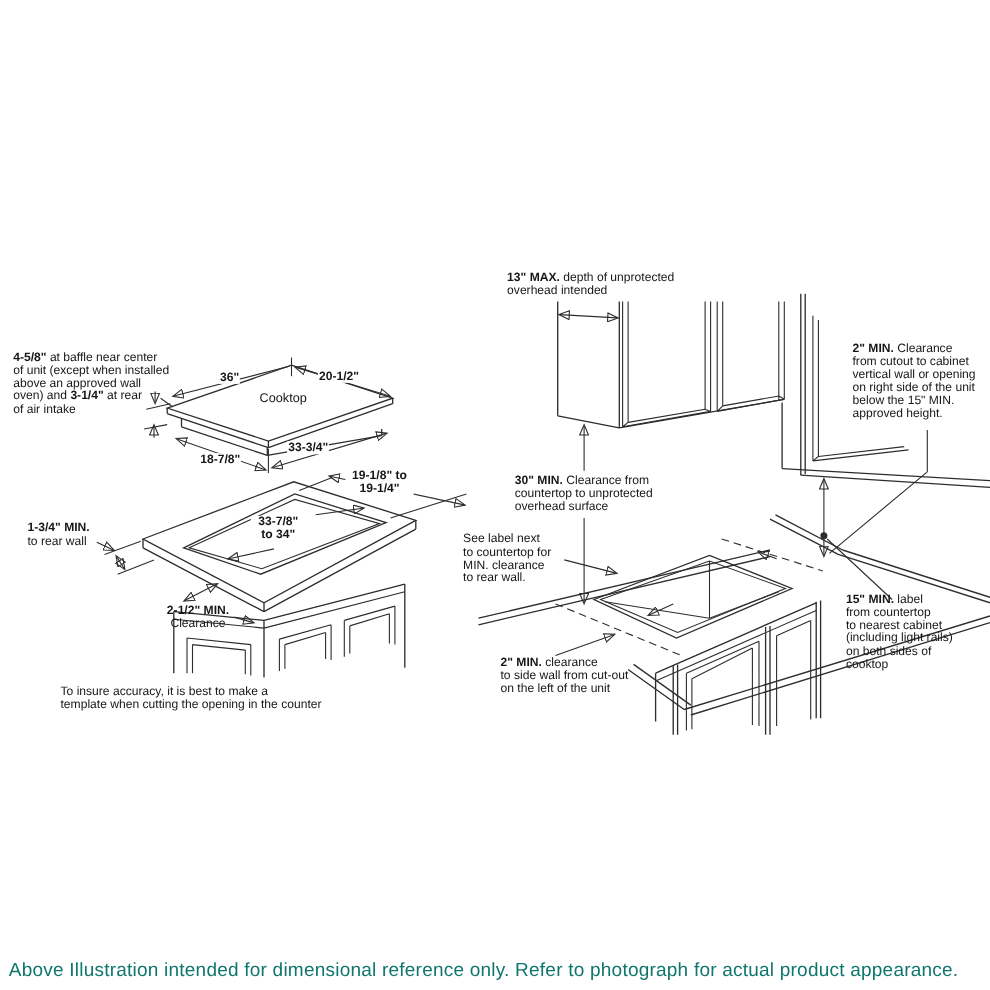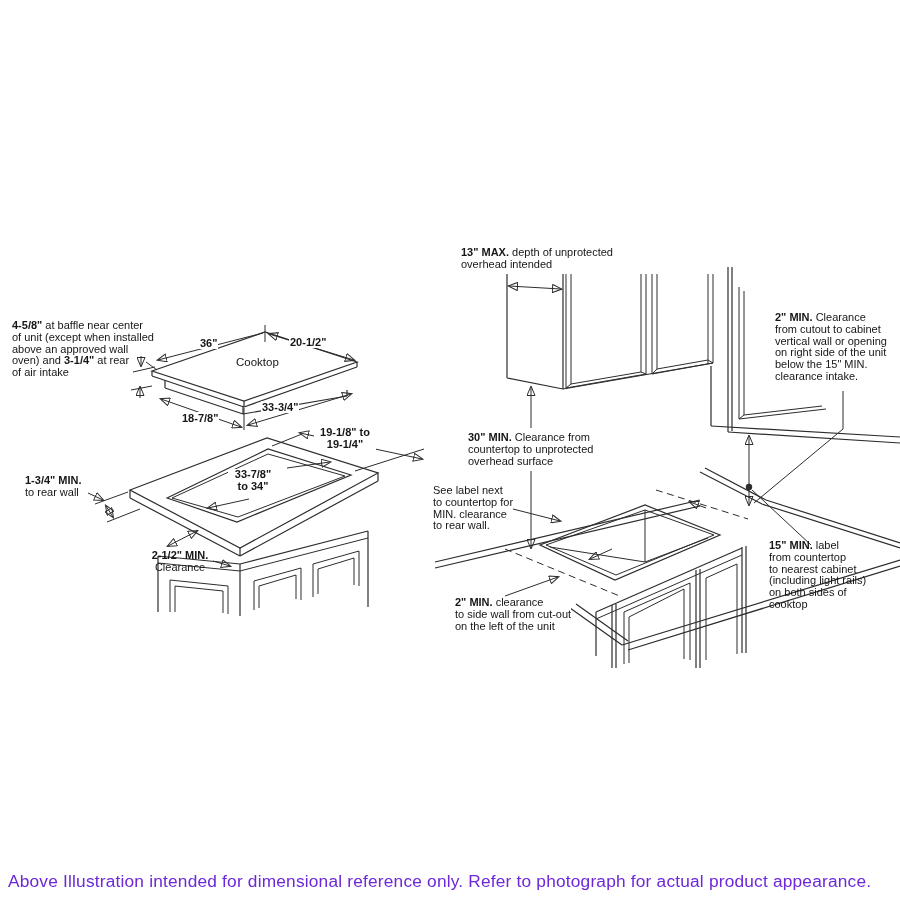--- a/index.html
+++ b/index.html
@@ -6,21 +6,21 @@
   #stage{position:relative;width:900px;height:900px;background:#fff;overflow:hidden;
          font-family:"Liberation Sans",sans-serif;color:#161616;}
   #art{position:absolute;left:0;top:0;z-index:1;}
   .note{position:absolute;z-index:2;font-size:11px;line-height:11.8px;color:#161616;white-space:nowrap;}
   .note .b,.b{font-weight:bold;}
   .dim{position:absolute;z-index:3;font-size:11px;font-weight:bold;background:#fff;padding:0 1px;white-space:nowrap;}
   .ctr{text-align:center;}
   .bg{background:#fff;}
   #cooktop-surface-label{position:absolute;z-index:2;font-size:11.5px;}
   #caption{position:absolute;z-index:2;left:8px;top:871px;width:889px;
-           font-size:17.3px;letter-spacing:.2px;color:#6d28d9;}
+           font-size:17.3px;letter-spacing:.2px;color:#0f766e;}
   svg path,svg line,svg polyline{stroke:#2d2d2d;fill:none;}
   .w12{stroke-width:1.2;}
   .w1{stroke-width:1;}
   .dash{stroke-dasharray:7 4.5;}
 </style>
 </head>
 <body>
 
 <div id="stage">
 
@@ -152,39 +152,43 @@
       <div><span>to 34"</span></div>
     </div>
   <div class="note" style="left:25px;top:475px;">
       <div><span class="b">1-3/4" MIN.</span></div>
       <div><span>to rear wall</span></div>
     </div>
   <div class="note ctr" style="left:148px;top:550px;width:64px;">
       <div><span class="b">2-1/2" MIN.</span></div>
       <div><span>Clearance</span></div>
     </div>
+  <div class="note" style="left:55px;top:624px;">
+      <div><span>To insure accuracy, it is best to make a</span></div>
+      <div><span>template when cutting the opening in the counter</span></div>
+    </div>
 
   <div class="note" style="left:461px;top:247px;">
       <div><span class="b">13" MAX.</span><span> depth of unprotected</span></div>
       <div><span>overhead intended</span></div>
     </div>
   <div class="note" style="left:775px;top:312px;">
       <div><span class="b">2" MIN.</span><span> Clearance</span></div>
       <div><span>from cutout to cabinet</span></div>
       <div><span>vertical wall or opening</span></div>
       <div><span>on right side of the unit</span></div>
       <div><span>below the 15" MIN.</span></div>
-      <div><span>clearance intake.</span></div>
+      <div><span>approved height.</span></div>
     </div>
   <div class="note bg" style="left:468px;top:432px;">
       <div><span class="b">30" MIN.</span><span> Clearance from</span></div>
       <div><span>countertop to unprotected</span></div>
       <div><span>overhead surface</span></div>
     </div>
-  <div class="note" style="left:433px;top:485px;">
+  <div class="note" style="left:421px;top:485px;">
       <div><span>See label next</span></div>
       <div><span>to countertop for</span></div>
       <div><span>MIN. clearance</span></div>
       <div><span>to rear wall.</span></div>
     </div>
   <div class="note bg" style="left:455px;top:597px;">
       <div><span class="b">2" MIN.</span><span> clearance</span></div>
       <div><span>to side wall from cut-out</span></div>
       <div><span>on the left of the unit</span></div>
     </div>

